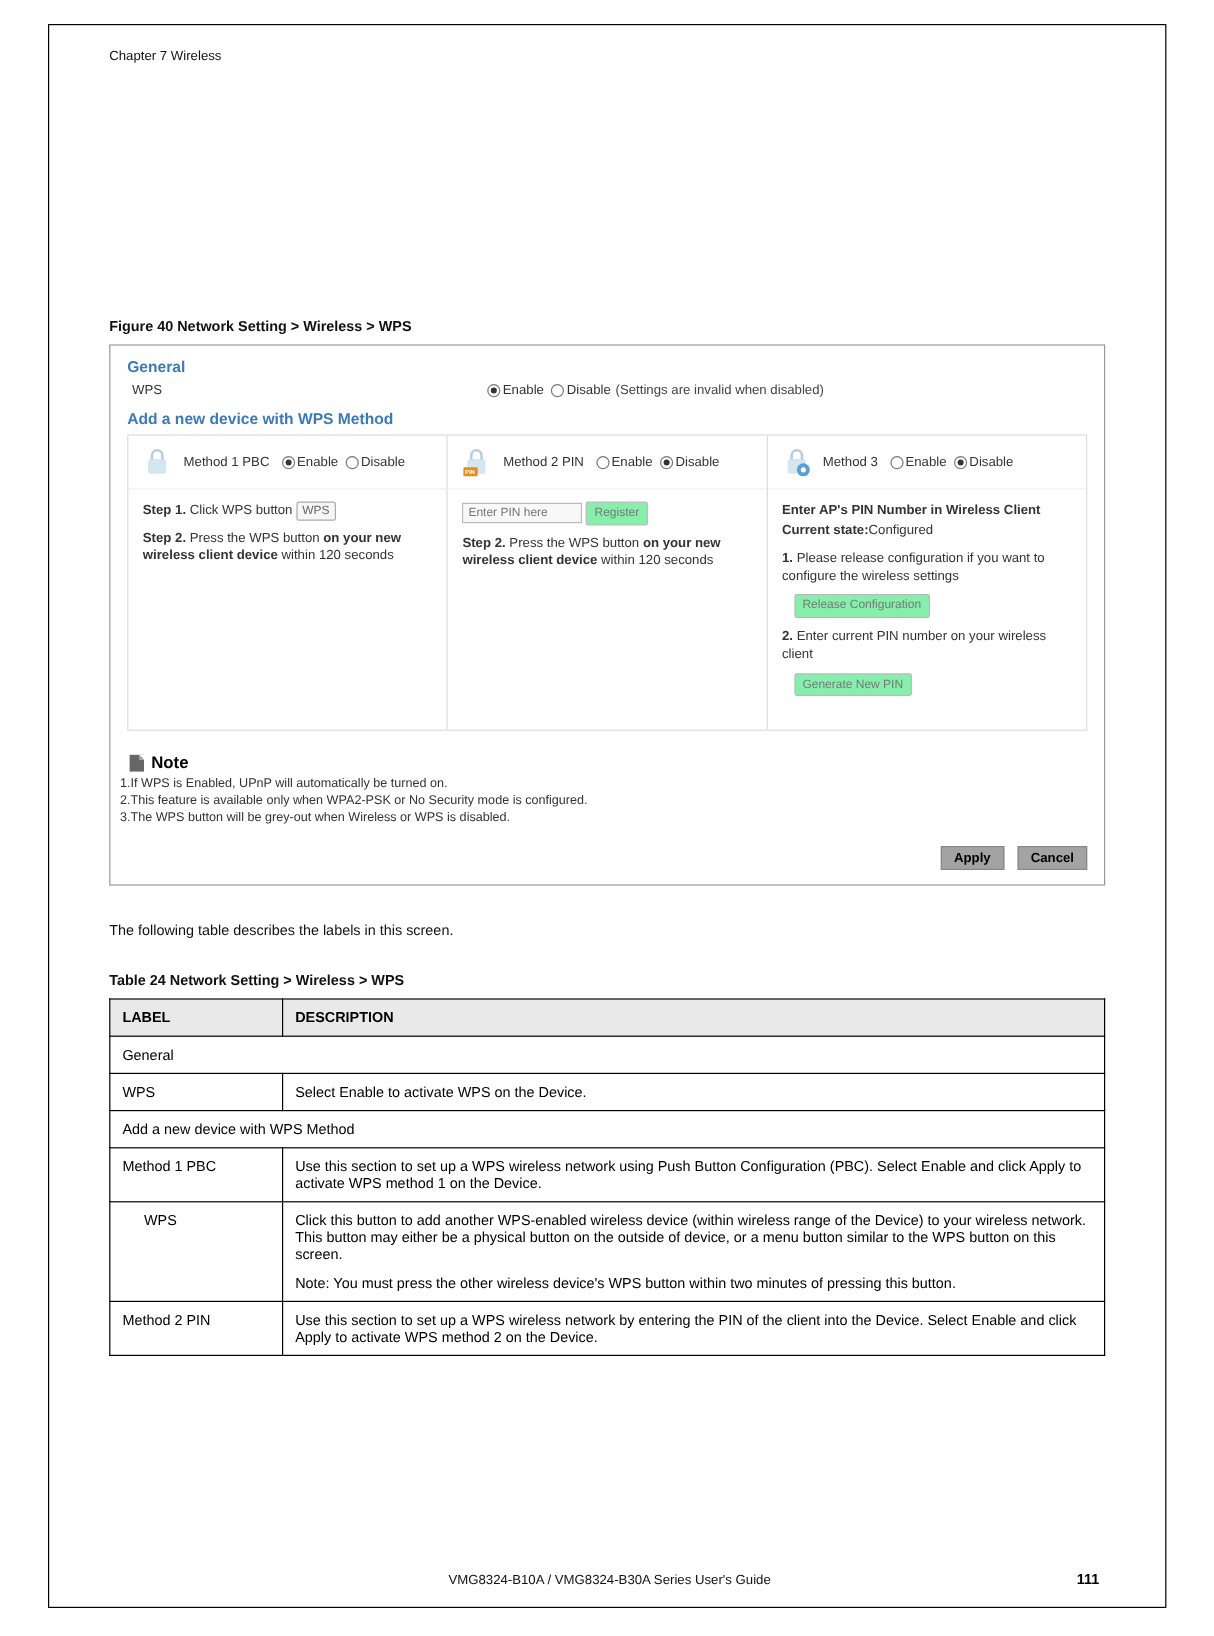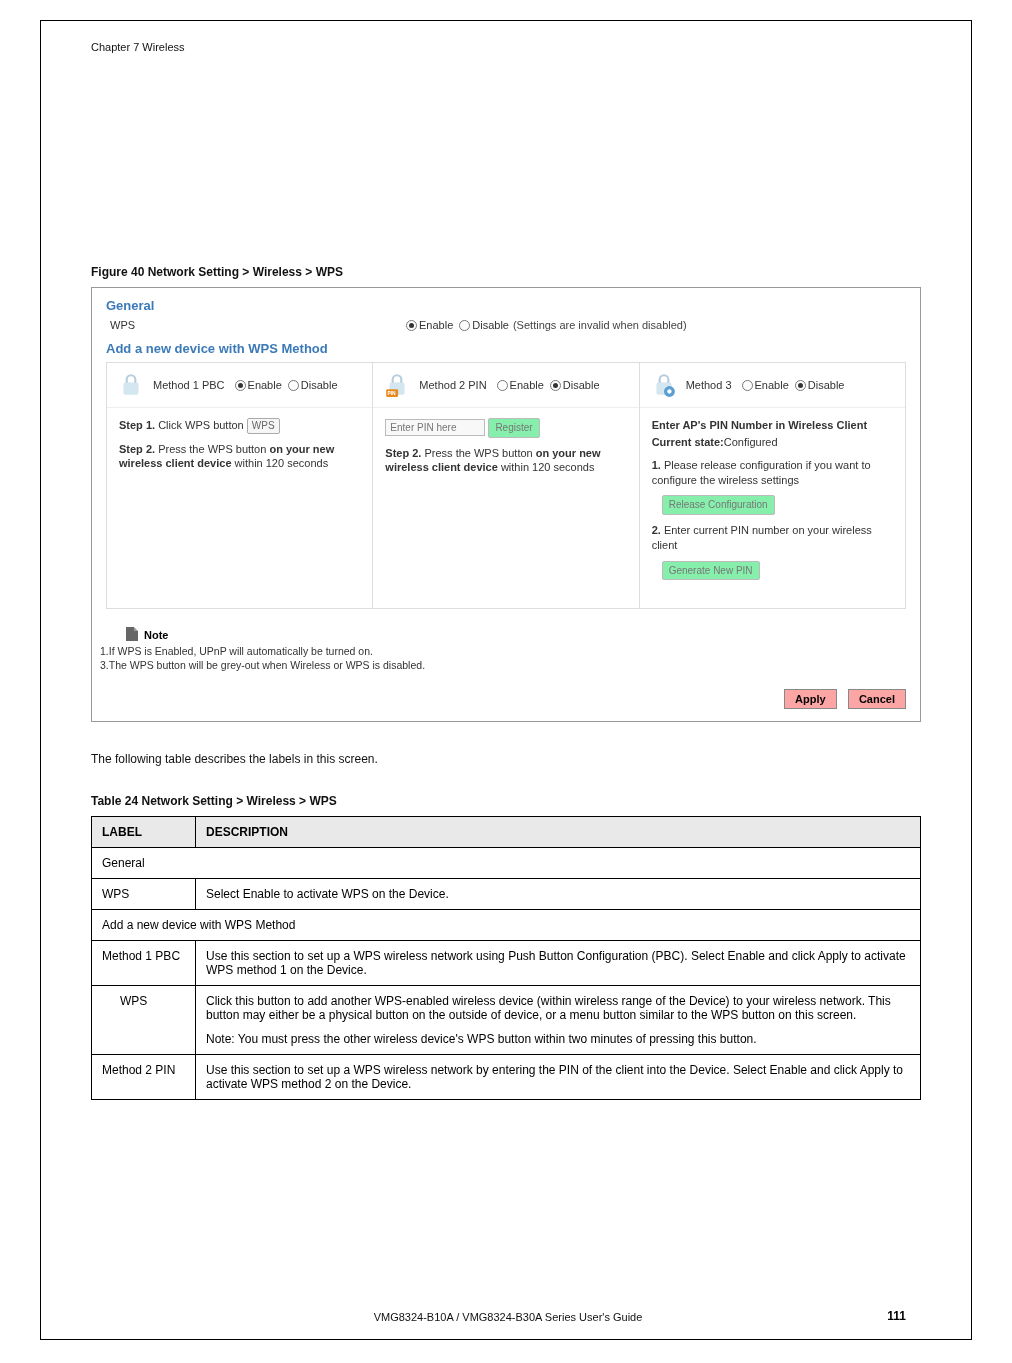--- a/index.html
+++ b/index.html
@@ -27,33 +27,33 @@
   .method-head .icon-box { width: 28px; height: 28px; margin-right: 8px; display: flex; align-items: center; justify-content: center; }
   .method-head .mname { margin-right: 4px; }
   .method-body { padding: 10px 12px 20px; font-size: 11px; color: #333; min-height: 160px; }
   .method-body .step { margin-bottom: 8px; line-height: 1.35; }
   .method-body b { font-weight: bold; }
   .wps-btn-small { display: inline-block; border: 1px solid #aaa; border-radius: 2px; padding: 0 4px; font-size: 10px; color: #666; background: #f6f6f6; }
   .txtin { border: 1px solid #bbb; background: #f8f8f8; color: #888; font-size: 10px; padding: 2px 4px; width: 100px; }
   .regbtn, .relbtn, .genbtn { display:inline-block; border:1px solid #bbb; border-radius:2px; background:#86efac; color:#777; font-size:10px; padding:2px 6px; cursor:default; }
   .radio { width:11px; height:11px; border:1px solid #777; border-radius:50%; display:inline-block; vertical-align:-2px; margin:0 2px 0 6px; background:#fff; position:relative; }
   .radio.chk::after { content:""; position:absolute; width:5px; height:5px; background:#333; border-radius:50%; top:2px; left:2px; }
-  .note-hdr { font-weight: bold; font-size: 11px; margin: 18px 0 4px 26px; display:flex; align-items:flex-end; }
+  .note-hdr { font-weight: bold; font-size: 14px; margin: 18px 0 4px 8px; display:flex; align-items:flex-end; }
   .note-hdr .note-icon { width:12px; height:14px; background:#666; margin-right:6px; display:inline-block; position:relative; }
   .note-hdr .note-icon::after { content:""; position:absolute; top:0; right:0; border-left:4px solid #999; border-top:4px solid #fff; }
   .note-list { font-size: 10.5px; color: #333; }
   .note-list div { margin-bottom: 2px; }
   .btnbar { text-align: right; margin-top: 18px; margin-right: 6px; }
-  .act-btn { display:inline-block; border:1px solid #888; background:#fca5a5; padding:3px 10px; font-size:11px; font-weight:bold; margin-left:8px; cursor:pointer; }
+  .act-btn { display:inline-block; border:1px solid #888; background:#a3a3a3; padding:3px 10px; font-size:11px; font-weight:bold; margin-left:8px; cursor:pointer; }
   .intro-text { font-size: 12px; color: #111; margin: 30px 0 28px; }
   .desc-table { width: 100%; border-collapse: collapse; font-size: 12px; }
   .desc-table th, .desc-table td { border: 1px solid #000; padding: 8px 10px; vertical-align: top; text-align: left; }
   .desc-table th { background: #e9e9e9; font-weight: bold; }
   .desc-table .section-row td { background: #fff; font-weight: normal; }
-  .pagenum { position:absolute; bottom:16px; right:65px; font-size:12px; font-weight:bold; }
+  .pagenum { position:absolute; bottom:16px; right:55px; font-size:12px; font-weight:bold; }
   .lock-svg { width:26px; height:26px; }
 </style>
 </head>
 <body>
 <div class="page-border">
 
 <div class="chapter-ref">Chapter 7 Wireless</div>
 
 <div style="height:200px;"></div>
 
@@ -151,36 +151,37 @@
       </div>
     </div>
   </div>
 
   <div class="note-hdr">
     <span class="note-icon"></span>
     <span>Note</span>
   </div>
   <div class="note-list">
     <div>1.If WPS is Enabled, UPnP will automatically be turned on.</div>
+    <div>2.This feature is available only when WPA2-PSK or No Security mode is configured.</div>
     <div>3.The WPS button will be grey-out when Wireless or WPS is disabled.</div>
   </div>
 
   <div class="btnbar">
     <span class="act-btn">Apply</span>
     <span class="act-btn">Cancel</span>
   </div>
 </div>
 
 <div class="intro-text">The following table describes the labels in this screen.</div>
 <div class="figure-label" style="font-weight:bold;">Table 24   Network Setting &gt; Wireless &gt; WPS</div>
 
 <table class="desc-table">
   <tbody>
         <tr>
-    <th style="width:104px;">LABEL</th>
+    <th style="width:144px;">LABEL</th>
     <th>DESCRIPTION</th>
   </tr>
   <tr class="section-row">
           <td colspan="2">General</td>
         </tr>
   <tr>
     <td>WPS</td>
     <td>Select Enable to activate WPS on the Device.</td>
   </tr>
   <tr class="section-row">

